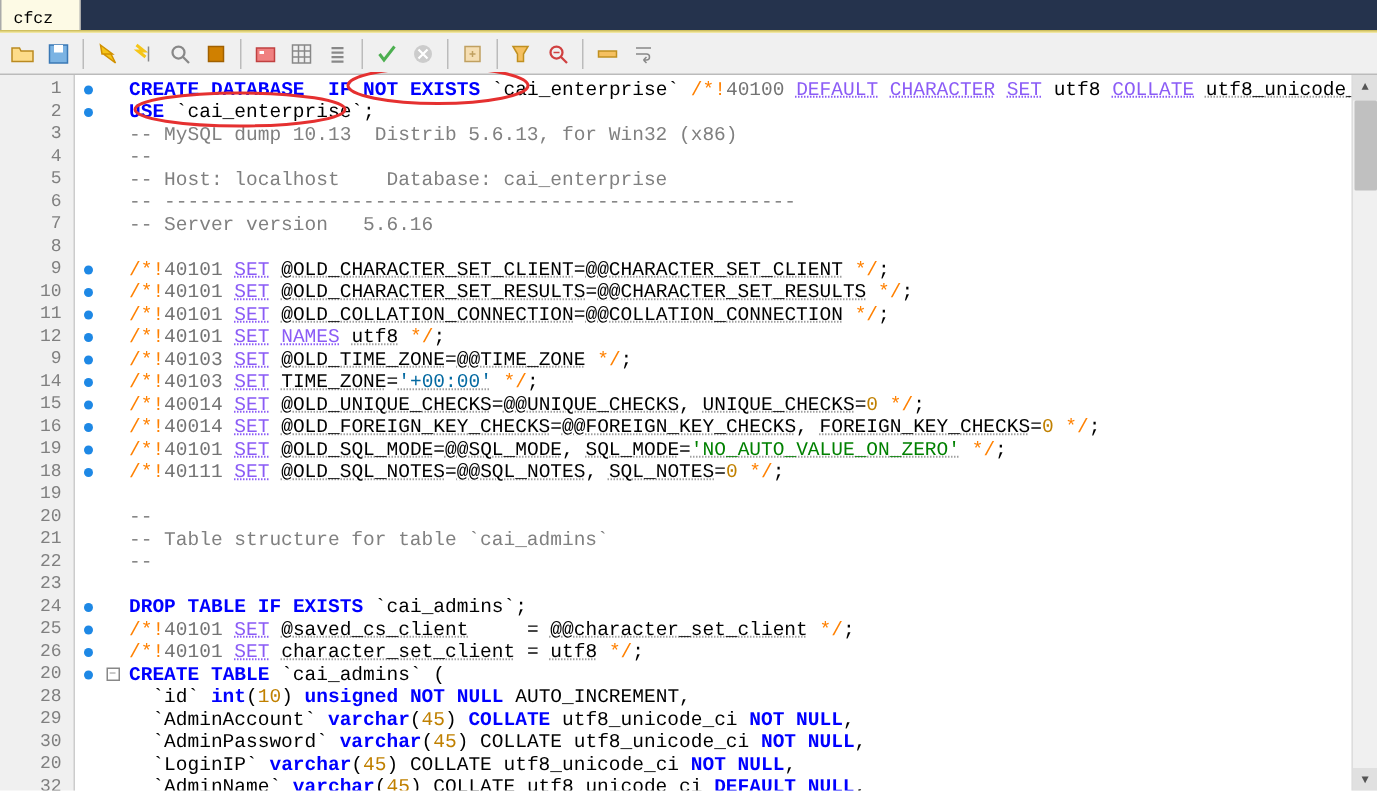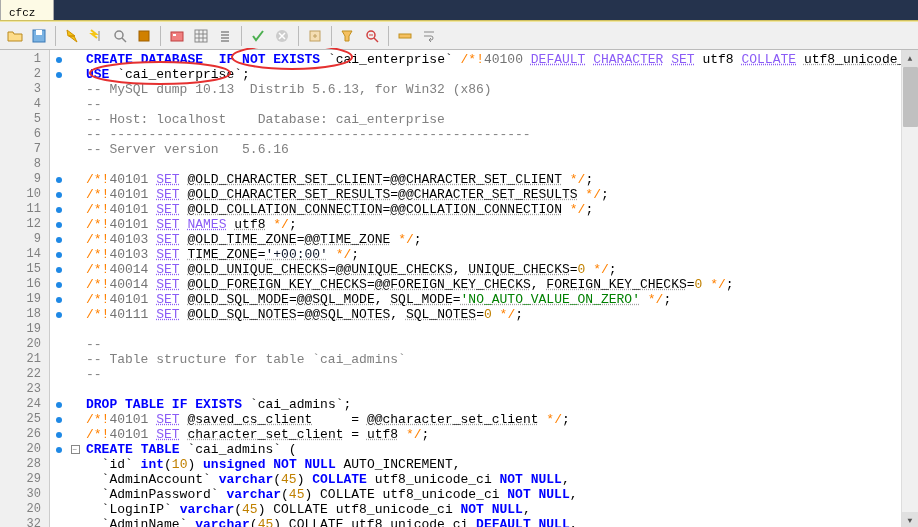--- a/index.html
+++ b/index.html
@@ -22,21 +22,21 @@
   .fold-box { width: 9px; height: 9px; border: 1px solid #888; display: flex; align-items: center; justify-content: center; font-size: 8px; line-height: 1; }
   .code { flex: 1; padding: 2px 4px; line-height: 15px; white-space: pre; overflow: hidden; }
   .code-line { height: 15px; }
   .kw { color: #0000ff; font-weight: bold; }
   .sys { color: #8b5cf6; text-decoration: underline dotted; }
   .cmt { color: #808080; }
   .cmt-orange { color: #ff8000; }
   .cmt-gold { color: #737373; text-align: center; }
   .green { color: #008000; font-weight: normal; }
   .ul { text-decoration: underline dotted #a0a0a0; }
-  .str { color: #0f172a; }
+  .str { color: #0369a1; }
   .num { color: #c08000; }
   .scrollbar { position: absolute; right: 0; top: 0; width: 17px; height: 100%; background: #f0f0f0; border-left: 1px solid #ddd; }
   .sb-btn { height: 17px; background: #e0e0e0; display: flex; align-items: center; justify-content: center; font-size: 8px; color: #555; }
   .sb-thumb { position: absolute; top: 17px; width: 15px; left: 1px; height: 60px; background: #c0c0c0; border-radius: 1px; }
   .sb-btn.bottom { position: absolute; bottom: 0; width: 100%; }
   svg.annot { position: absolute; top: 48px; left: 50px; pointer-events: none; }
 </style>
 </head>
 <body>
 

